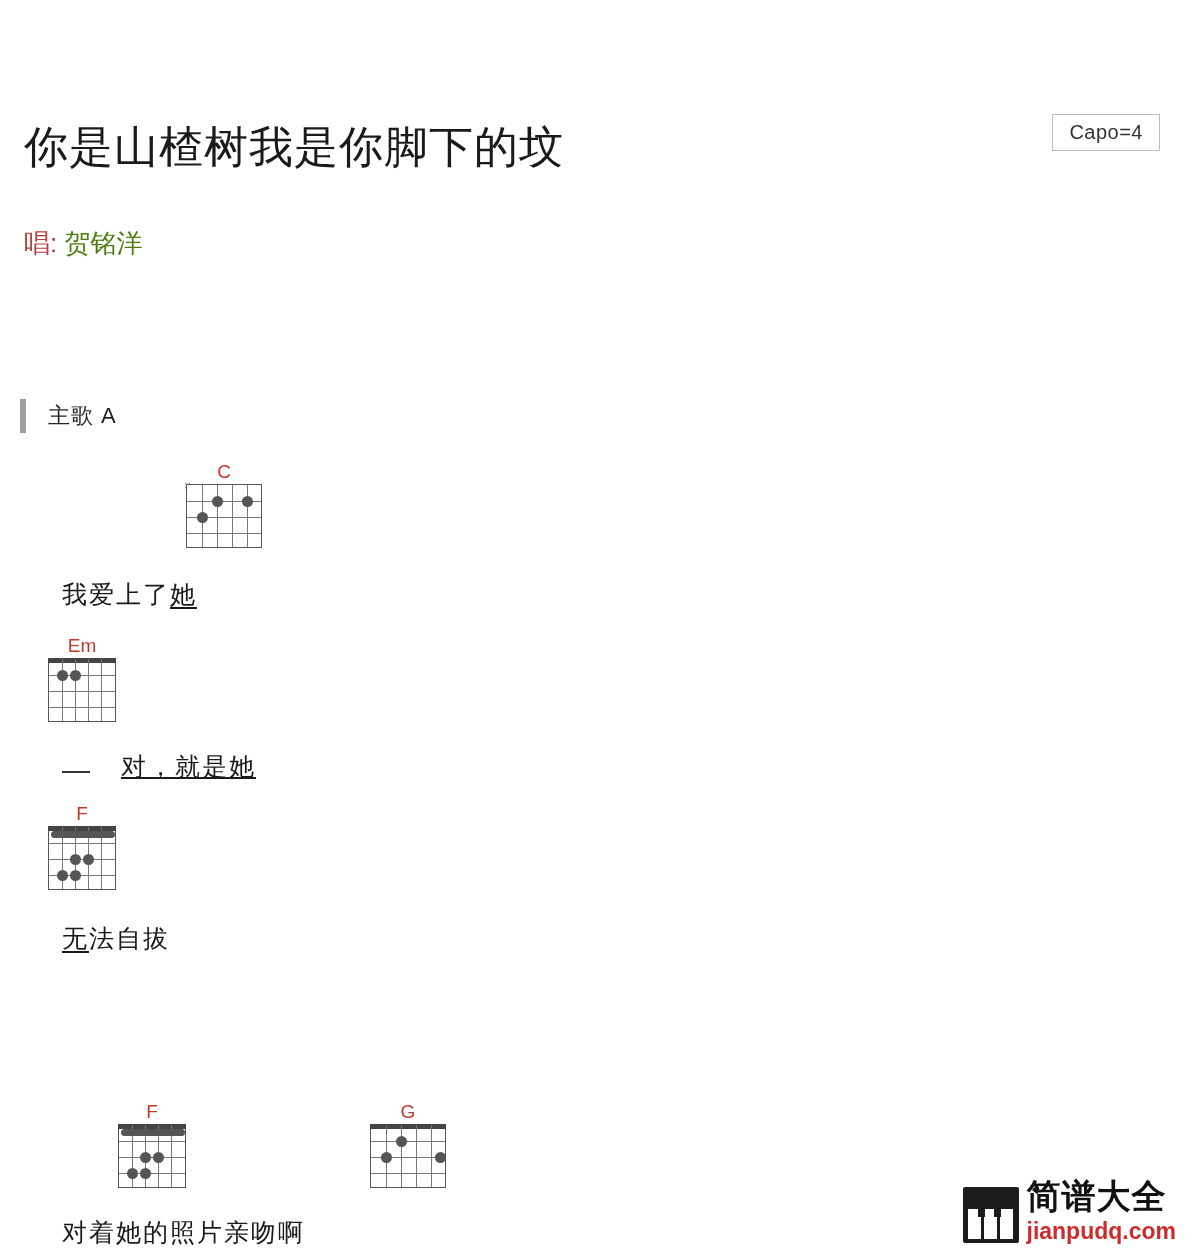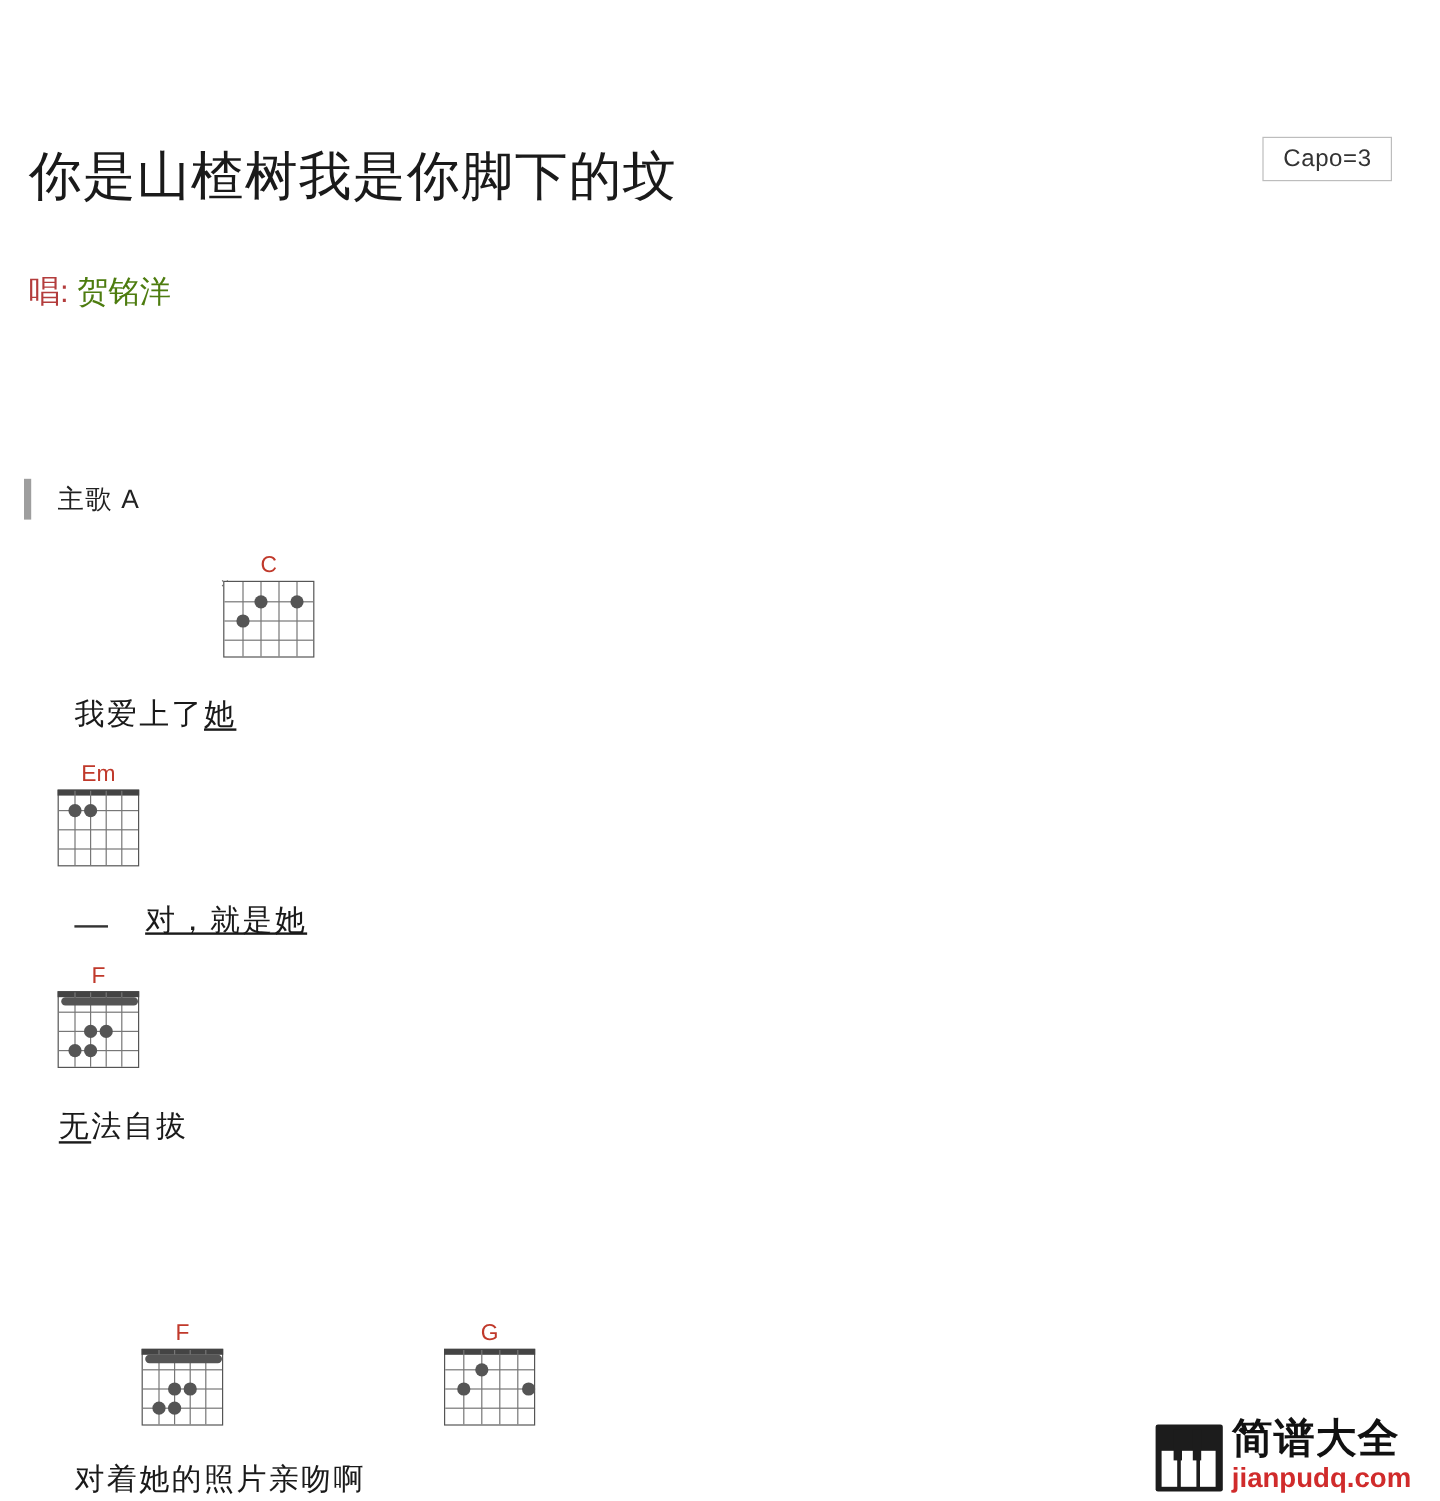--- a/index.html
+++ b/index.html
@@ -182,35 +182,36 @@
     width: 7px;
     height: 26px;
     background: #1c1c1c;
   }
   .wm-text { line-height: 1; }
   .wm-cn {
     font-size: 34px;
     font-weight: bold;
     color: #111111;
     letter-spacing: 1px;
+    font-family: Liberation Mono, monospace;
   }
   .wm-en {
     font-size: 23px;
     font-weight: bold;
     color: #d02b2b;
     letter-spacing: 0px;
     margin-top: 4px;
   }
 </style>
 </head>
 <body>
 
 <div class="page">
 
-  <div class="capo-box">Capo=3</div>
+  <div class="capo-box">Capo=4</div>
   <h1 class="song-title">你是山楂树我是你脚下的坟</h1>
   <div class="artist-line">
     <span class="artist-label">唱:</span>
     <span class="artist-name">贺铭洋</span>
   </div>
 
   <div class="section-header">
     <div class="section-bar"></div>
     <div class="section-title">主歌 A</div>
   </div>
@@ -275,21 +276,21 @@
         <div class="hline" style="top:48px;"></div>
         <div class="barre" style="left:2px; width:64px; top:4px;"></div>
         <div class="dot" style="left:21px; top:27px;"></div>
         <div class="dot" style="left:34px; top:27px;"></div>
         <div class="dot" style="left:8px; top:43px;"></div>
         <div class="dot" style="left:21px; top:43px;"></div>
       </div>
     </div>
   </div>
 
-  <div class="lyric" style="top:922px; left:49px;font-family:Liberation Mono, monospace;">
+  <div class="lyric" style="top:922px; left:62px;font-family:Liberation Mono, monospace;">
     <span class="u">无</span><span>法自拔</span>
   </div>
 
   <div class="chord" style="top:1102px; left:118px;">
     <div class="chord-name">F</div>
     <div class="grid-wrap">
       <div class="grid" style="width:68px; height:64px;">
         <div class="nut"></div>
         <div class="vline" style="left:13px;"></div>
         <div class="vline" style="left:26px;"></div>

